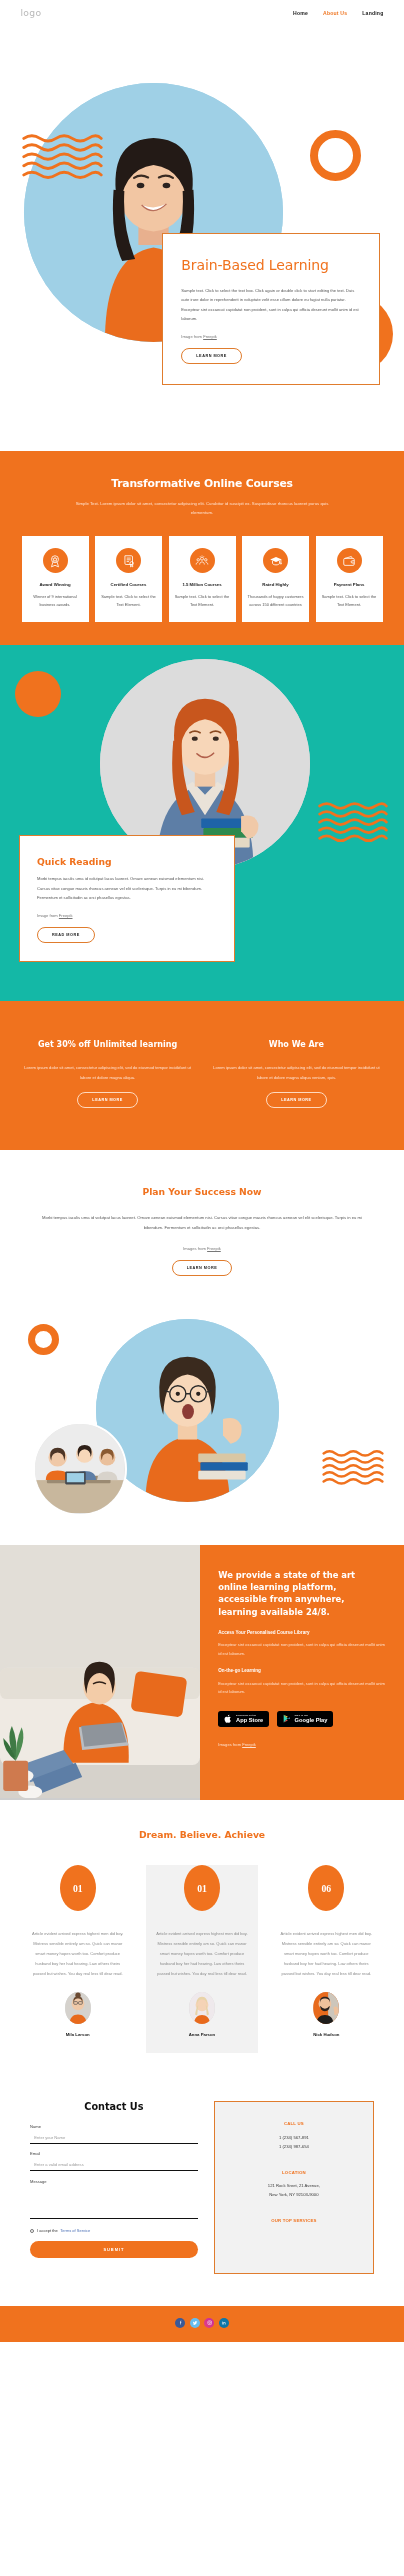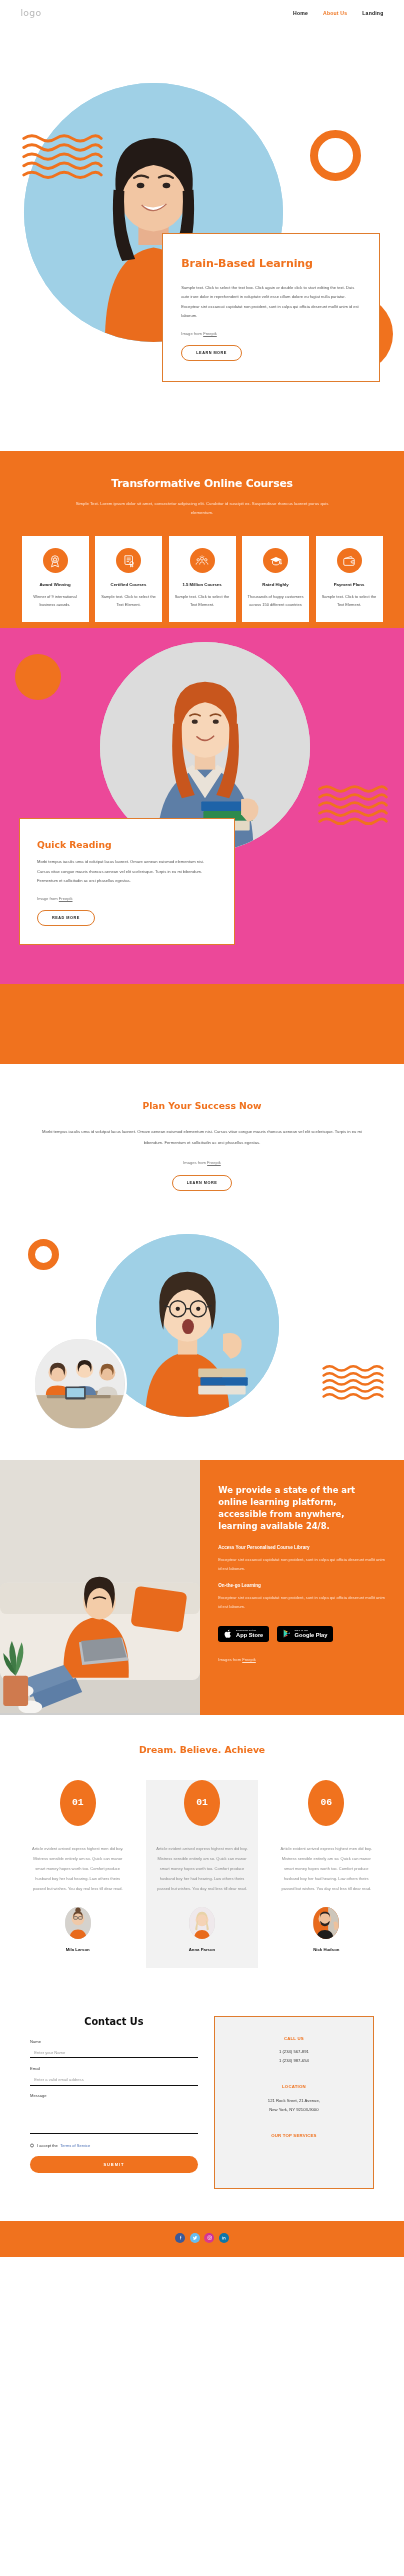--- a/index.html
+++ b/index.html
@@ -41,41 +41,41 @@
     position:absolute; right:10.8px; top:270px;
     width:78px; height:78px; border-radius:50%;
     background:#f0721e; z-index:2;
   }
   .hero-card {
     position:absolute; left:162px; top:208px; width:218px;
     background:#fff; border:0.8px solid #e07c2d;
     padding:22.6px 18.3px 19.4px 18.3px; z-index:10;
   }
   .hero-card h1 {
-    font-size:11px; color:#f0721e; font-weight:bold;
+    font-size:14px; color:#f0721e; font-weight:normal;
     margin-bottom:13px; letter-spacing:-0.1px;
     font-family:"DejaVu Sans", sans-serif;
   }
   .hero-card p.body {
     font-size:4.1px; line-height:2.35; color:#555;
   }
   .credit { font-size:4.1px; color:#777; margin-top:9.7px; }
   .credit a { color:#777; text-decoration:underline; }
 
   .btn-outline {
     display:inline-block; margin-top:9.7px;
     border:0.5px solid #e07c2d; border-radius:16px;
     padding:4.9px 14px; font-size:3.8px; font-weight:bold;
     letter-spacing:0.5px; color:#222; background:transparent;
     cursor:pointer; font-family:"Liberation Sans", sans-serif;
   }
   .btn-outline.white { border-color:#ffd9be; color:#fff; }
 
   
-  .courses { background:#f0721e; padding:26px 16px 6px; text-align:center; }
+  .courses { background:#f0721e; padding:26px 16px 23px; text-align:center; }
   .courses h2 {
     color:#fff; font-size:10.8px; font-weight:bold; letter-spacing:-0.2px;
     font-family:"DejaVu Sans", sans-serif;
   }
   .courses .sub {
     color:#ffe3d2; font-size:4.3px; line-height:2.1;
     max-width:256px; margin:8.6px auto 0;
   }
   .cards { display:flex; gap:6.5px; margin-top:19.4px; justify-content:center; }
   .card {
@@ -83,21 +83,21 @@
     text-align:center;
   }
   .card .ico {
     width:25px; height:25px; border-radius:50%; background:#f0721e;
     margin:0 auto 8.6px; display:flex; align-items:center; justify-content:center;
   }
   .card h3 { font-size:4.3px; color:#222; font-weight:bold; margin-bottom:6.5px; }
   .card p { font-size:4px; line-height:1.9; color:#555; }
 
   
-  .reading { position:relative; height:356px; background:#ec4899; }
+  .reading { position:relative; height:356px; background:#14b8a6; }
   .read-disc {
     position:absolute; left:15px; top:26px; width:46px; height:46px;
     border-radius:50%; background:#f0721e; z-index:3;
   }
   .read-blob {
     position:absolute; left:100px; top:14px; width:210px; height:210px;
     border-radius:50%; background:#d8d8d8; overflow:hidden; z-index:2;
   }
   .read-waves { position:absolute; right:16px; top:156px; width:70px; height:46px; z-index:3; }
   .read-card {
@@ -171,21 +171,21 @@
     font-size:9.2px; color:#f0721e; font-weight:bold; margin-bottom:25px;
     font-family:"DejaVu Sans", sans-serif;
   }
   .t-row { display:flex; gap:12px; justify-content:center; }
   .t-card { flex:1; padding:0 7.5px 16px; position:relative; }
   .t-card.shaded { background:#f2f2f2; }
   .t-num {
     width:36px; height:46px; border-radius:50%; background:#f0721e;
     color:#fff; font-size:9.7px; font-weight:bold; margin:0 auto;
     display:flex; align-items:center; justify-content:center;
-    font-family:Liberation Mono, monospace;
+    font-family:Liberation Serif, serif;
   }
   .t-card p { font-size:4px; line-height:2.5; color:#8b8b8b; margin-top:18.3px; }
   .t-avatar {
     width:26px; height:32px; border-radius:50%; margin:13px auto 7.5px;
     overflow:hidden; background:#d8d8d8;
   }
   .t-name { font-size:4.3px; font-weight:bold; color:#222; }
 
   
   .contact { display:flex; gap:16px; padding:16px 30px 32px; background:#fff; }
@@ -420,20 +420,30 @@
       <h2>Quick Reading</h2>
       <p class="body">Morbi tempus iaculis urna id volutpat lacus laoreet. Ornare aenean euismod elementum nisi. Cursus vitae congue mauris rhoncus aenean vel elit scelerisque. Turpis in eu mi bibendum. Fermentum et sollicitudin ac orci phasellus egestas.</p>
       <div class="credit">
         <span>Image from </span><a href="#">Freepik</a>
       </div>
       <button class="btn-outline">READ MORE</button>
     </div>
   </div>
 
   <div class="duo">
+    <div class="col">
+      <h2>Get 30% off Unlimited learning</h2>
+      <p>Lorem ipsum dolor sit amet, consectetur adipiscing elit, sed do eiusmod tempor incididunt ut labore et dolore magna aliqua.</p>
+      <button class="btn-outline white">LEARN MORE</button>
+    </div>
+    <div class="col">
+      <h2>Who We Are</h2>
+      <p>Lorem ipsum dolor sit amet, consectetur adipiscing elit, sed do eiusmod tempor incididunt ut labore et dolore magna aliqua veniam, quis.</p>
+      <button class="btn-outline white">LEARN MORE</button>
+    </div>
   </div>
 
   <div class="plan">
     <h2>Plan Your Success Now</h2>
     <p>Morbi tempus iaculis urna id volutpat lacus laoreet. Ornare aenean euismod elementum nisi. Cursus vitae congue mauris rhoncus aenean vel elit scelerisque. Turpis in eu mi bibendum. Fermentum et sollicitudin ac orci phasellus egestas.</p>
     <div class="credit">
       <span>Images from </span><a href="#">Freepik</a>
     </div>
     <button class="btn-outline">LEARN MORE</button>
   </div>

